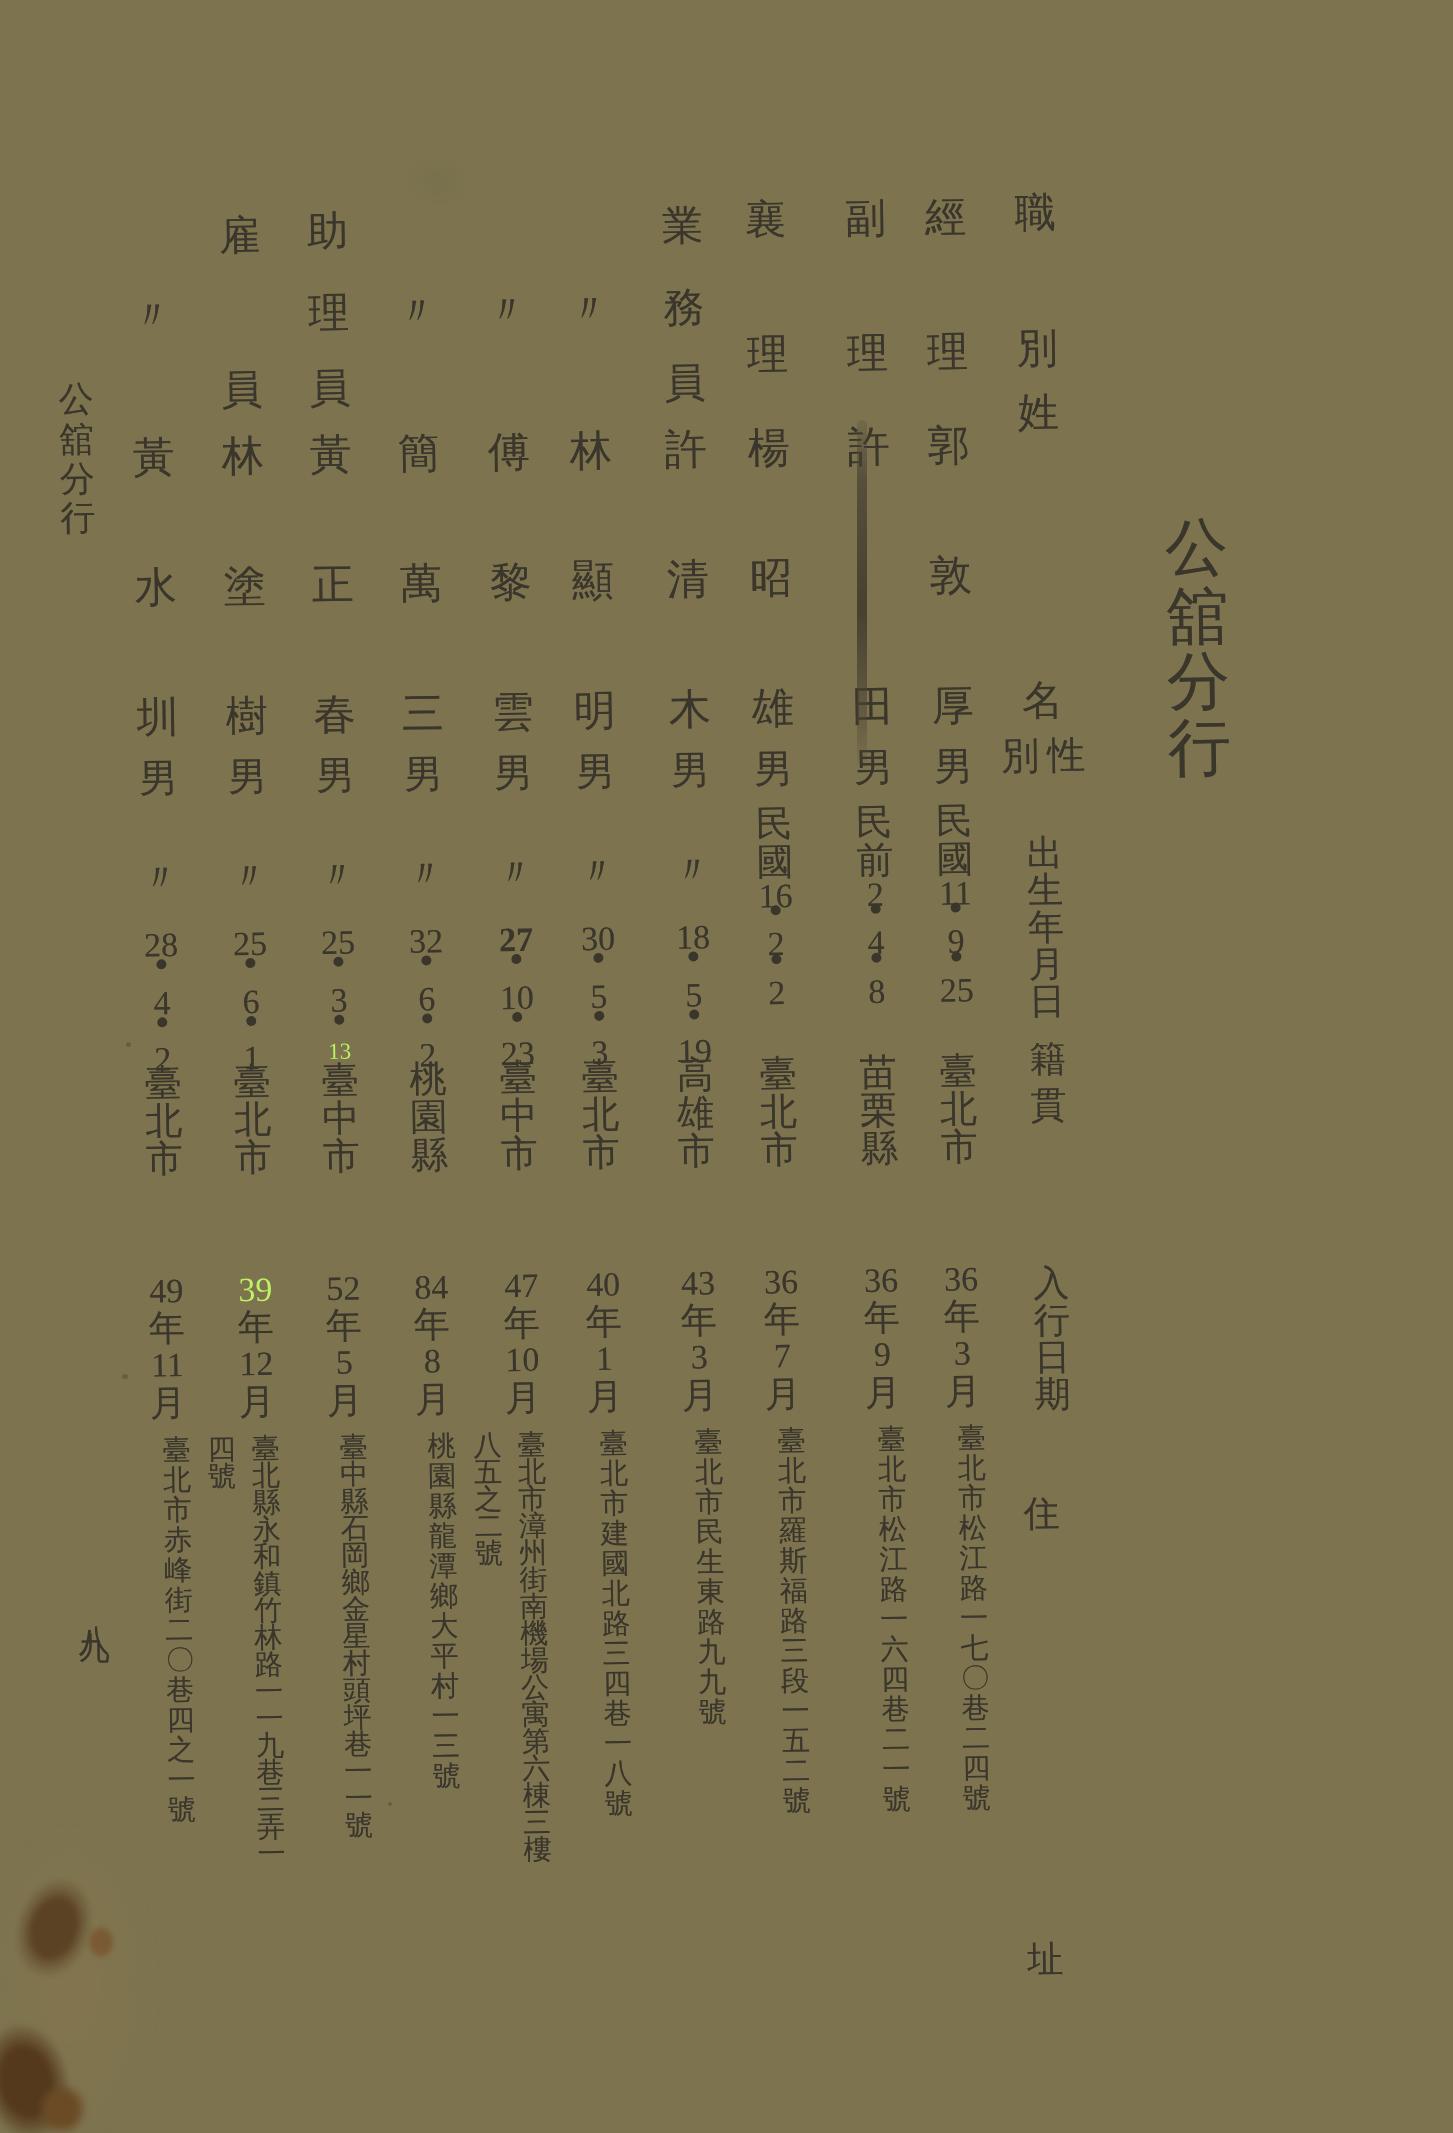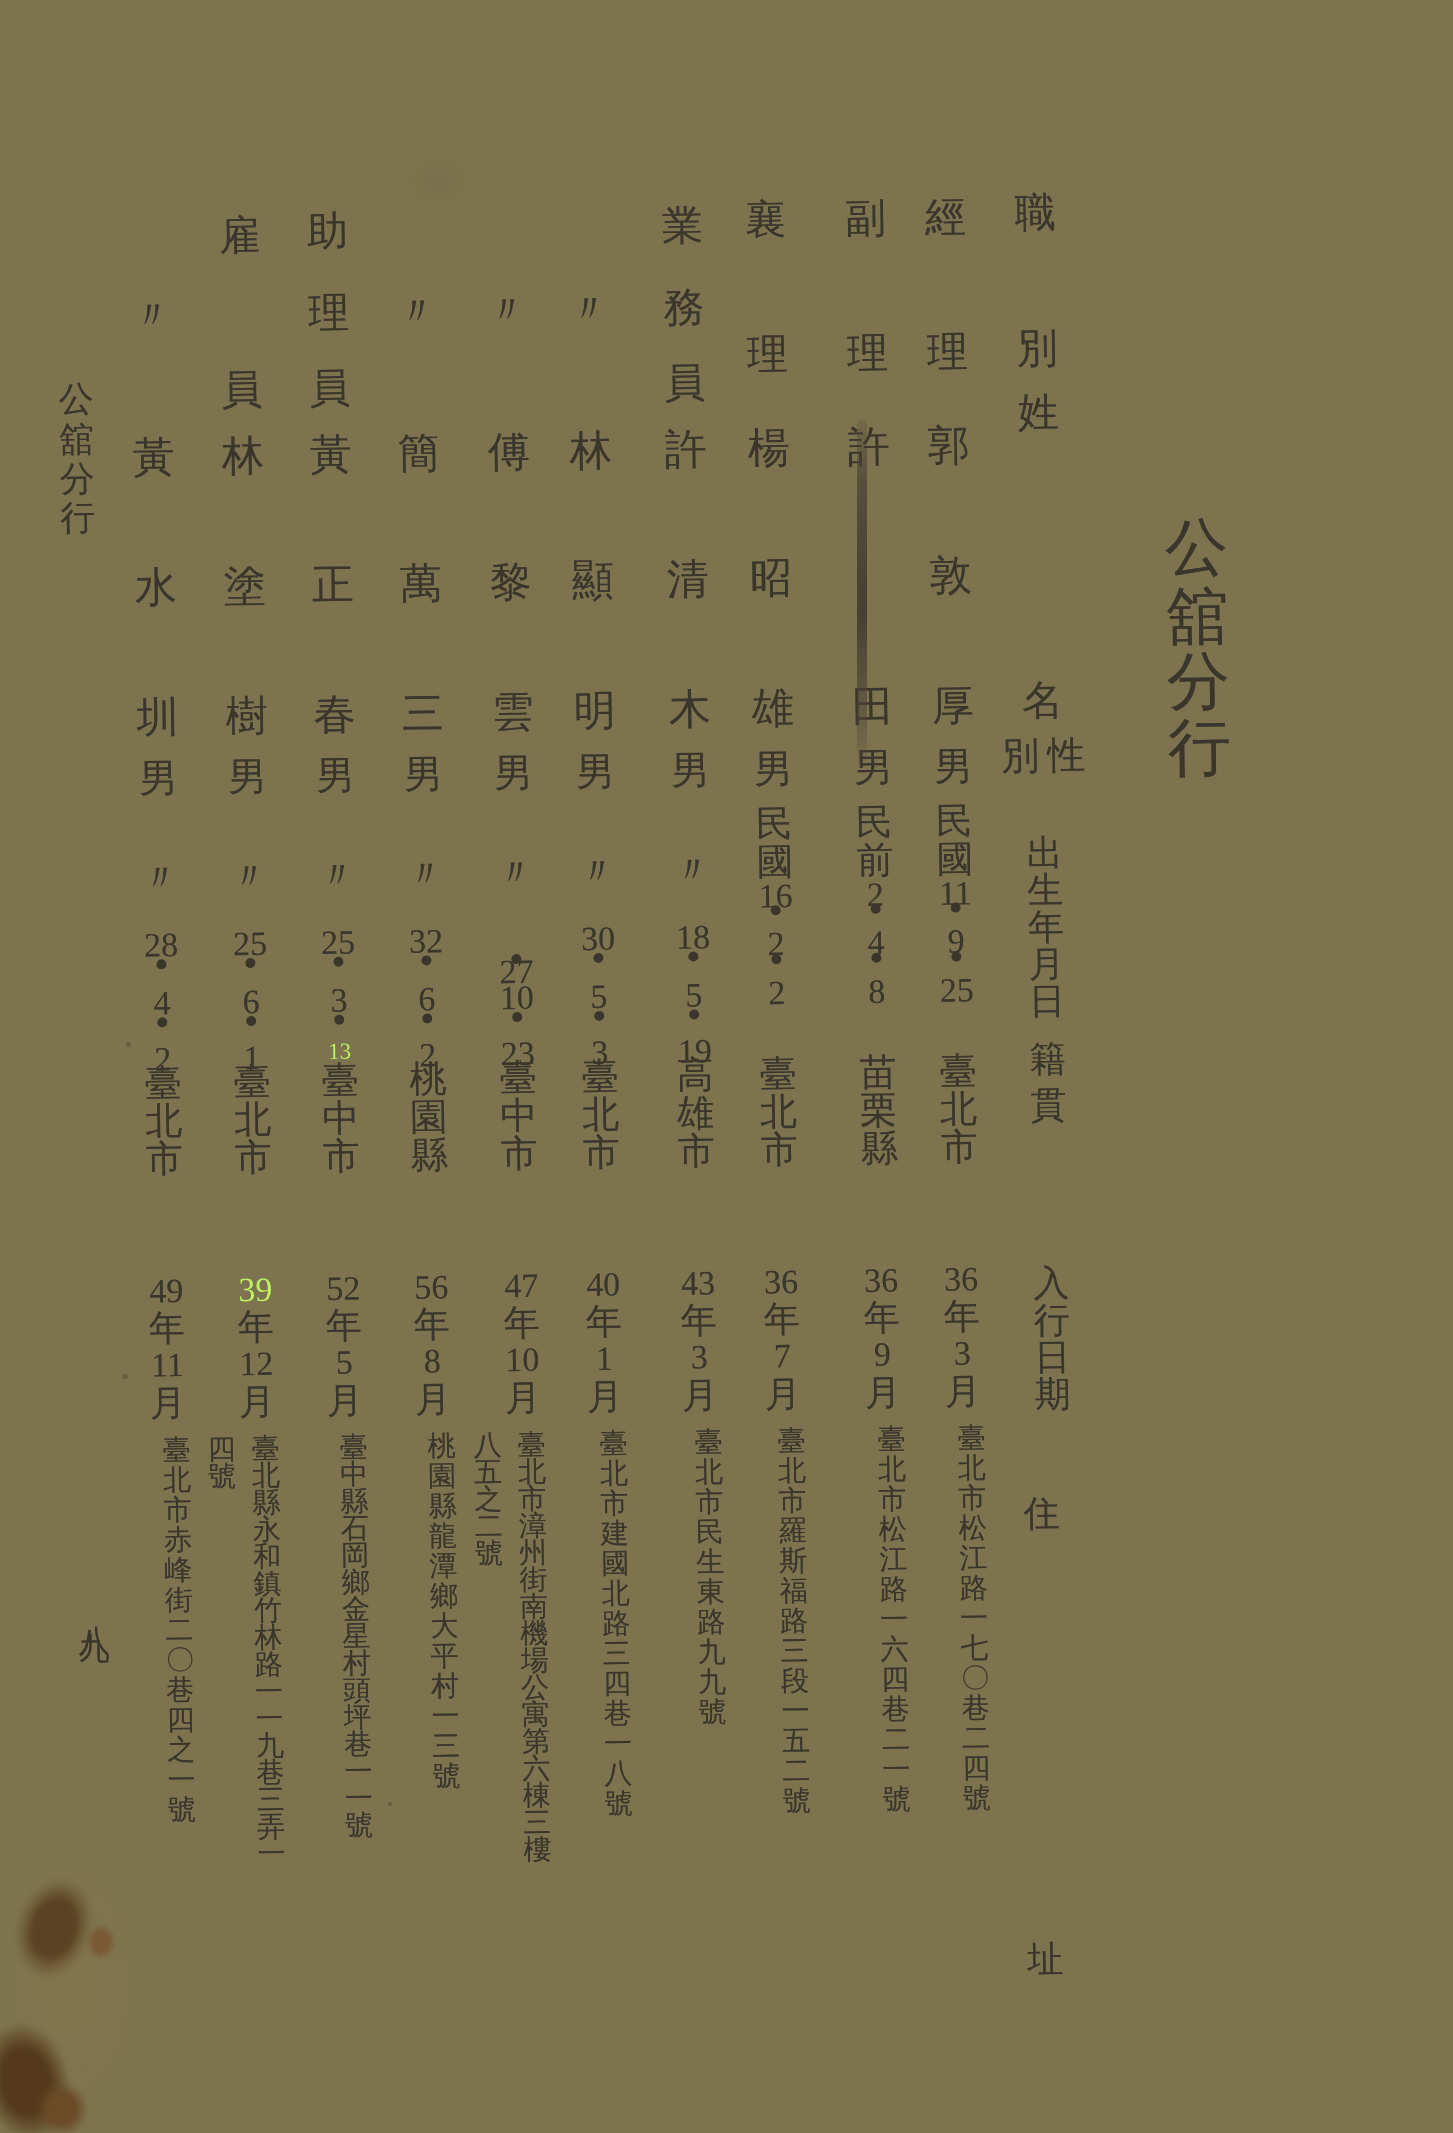--- a/index.html
+++ b/index.html
@@ -304,21 +304,21 @@
           <div class="layer">
             <span class="ch" style="left: 492px; width: 52px; top: 428px; font-size: 42px; color: rgb(58, 54, 44);">傅</span>
             <span class="ch" style="left: 492px; width: 52px; top: 558px; font-size: 42px; color: rgb(58, 54, 44);">黎</span>
             <span class="ch" style="left: 492px; width: 52px; top: 688px; font-size: 42px; color: rgb(58, 54, 44);">雲</span>
           </div>
           <div class="layer">
             <span class="ch" style="left: 493.5px; width: 49px; top: 750px; font-size: 39px; color: rgb(58, 54, 44);">男</span>
           </div>
           <div class="layer">
             <span class="ch" style="left: 494px; width: 48px; top: 850px; font-size: 38px; color: rgb(58, 54, 44);">〃</span>
-            <span class="ch" style="left: 487.4px; width: 61.2px; top: 952px; font-size: 34px; color: rgb(58, 54, 44);">27</span>
+            <span class="ch" style="left: 487.4px; width: 61.2px; top: 920px; font-size: 34px; color: rgb(58, 54, 44); font-weight: bold;">27</span>
             <span class="ch" style="left: 487.4px; width: 61.2px; top: 978px; font-size: 34px; color: rgb(58, 54, 44);">10</span>
             <span class="ch" style="left: 487.4px; width: 61.2px; top: 1034px; font-size: 34px; color: rgb(58, 54, 44);">23</span>
             <span class="dot" style="left: 513px; top: 951px; width: 10px; height: 10px;"></span>
             <span class="dot" style="left: 513px; top: 1009px; width: 10px; height: 10px;"></span>
           </div>
           <div class="layer">
             <span class="ch" style="left: 494.5px; width: 47px; top: 1056px; font-size: 37px; color: rgb(58, 54, 44);">臺</span>
             <span class="ch" style="left: 494.5px; width: 47px; top: 1094px; font-size: 37px; color: rgb(58, 54, 44);">中</span>
             <span class="ch" style="left: 494.5px; width: 47px; top: 1132px; font-size: 37px; color: rgb(58, 54, 44);">市</span>
           </div>
@@ -371,21 +371,21 @@
             <span class="ch" style="left: 397.4px; width: 61.2px; top: 1034px; font-size: 34px; color: rgb(58, 54, 44);">2</span>
             <span class="dot" style="left: 423px; top: 951px; width: 10px; height: 10px;"></span>
             <span class="dot" style="left: 423px; top: 1009px; width: 10px; height: 10px;"></span>
           </div>
           <div class="layer">
             <span class="ch" style="left: 404.5px; width: 47px; top: 1056px; font-size: 37px; color: rgb(58, 54, 44);">桃</span>
             <span class="ch" style="left: 404.5px; width: 47px; top: 1094px; font-size: 37px; color: rgb(58, 54, 44);">園</span>
             <span class="ch" style="left: 404.5px; width: 47px; top: 1132px; font-size: 37px; color: rgb(58, 54, 44);">縣</span>
           </div>
           <div class="layer">
-            <span class="ch" style="left: 397.4px; width: 61.2px; top: 1266px; font-size: 34px; color: rgb(58, 54, 44);">56</span>
+            <span class="ch" style="left: 397.4px; width: 61.2px; top: 1266px; font-size: 34px; color: rgb(58, 54, 44);">84</span>
             <span class="ch" style="left: 405px; width: 46px; top: 1302px; font-size: 36px; color: rgb(58, 54, 44);">年</span>
             <span class="ch" style="left: 397.4px; width: 61.2px; top: 1340px; font-size: 34px; color: rgb(58, 54, 44);">8</span>
             <span class="ch" style="left: 405px; width: 46px; top: 1377px; font-size: 36px; color: rgb(58, 54, 44);">月</span>
           </div>
           <div class="layer">
             <span class="ch" style="left: 417px; width: 38px; top: 1428px; font-size: 28px; color: rgb(58, 54, 44);">桃</span>
             <span class="ch" style="left: 417px; width: 38px; top: 1458px; font-size: 28px; color: rgb(58, 54, 44);">園</span>
             <span class="ch" style="left: 417px; width: 38px; top: 1488px; font-size: 28px; color: rgb(58, 54, 44);">縣</span>
             <span class="ch" style="left: 417px; width: 38px; top: 1518px; font-size: 28px; color: rgb(58, 54, 44);">龍</span>
             <span class="ch" style="left: 417px; width: 38px; top: 1548px; font-size: 28px; color: rgb(58, 54, 44);">潭</span>

